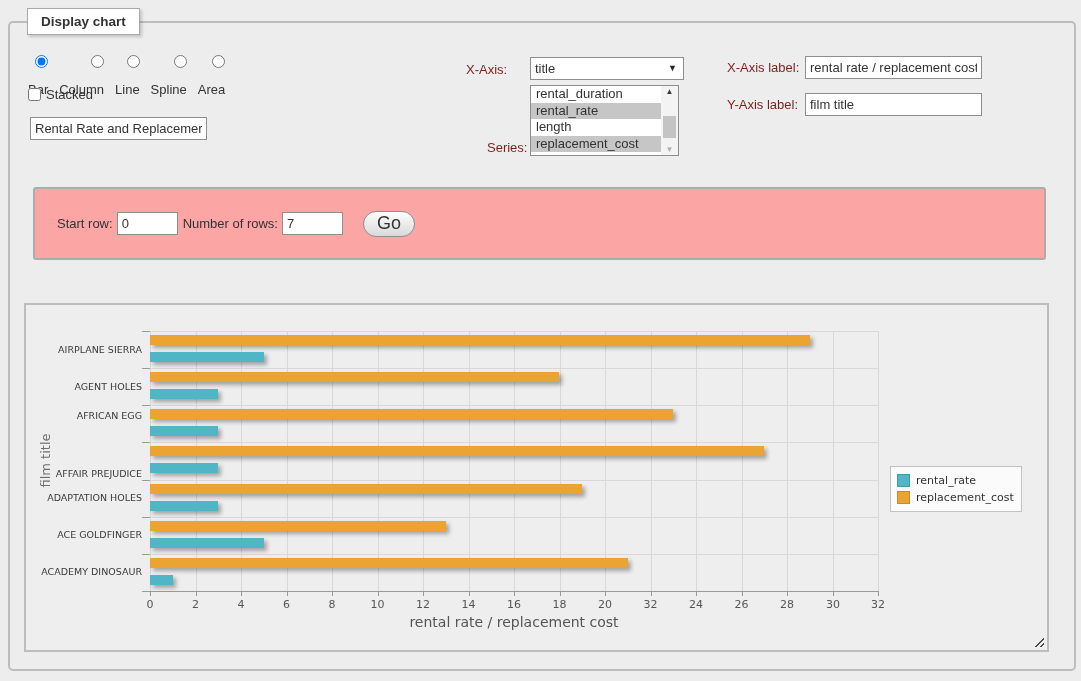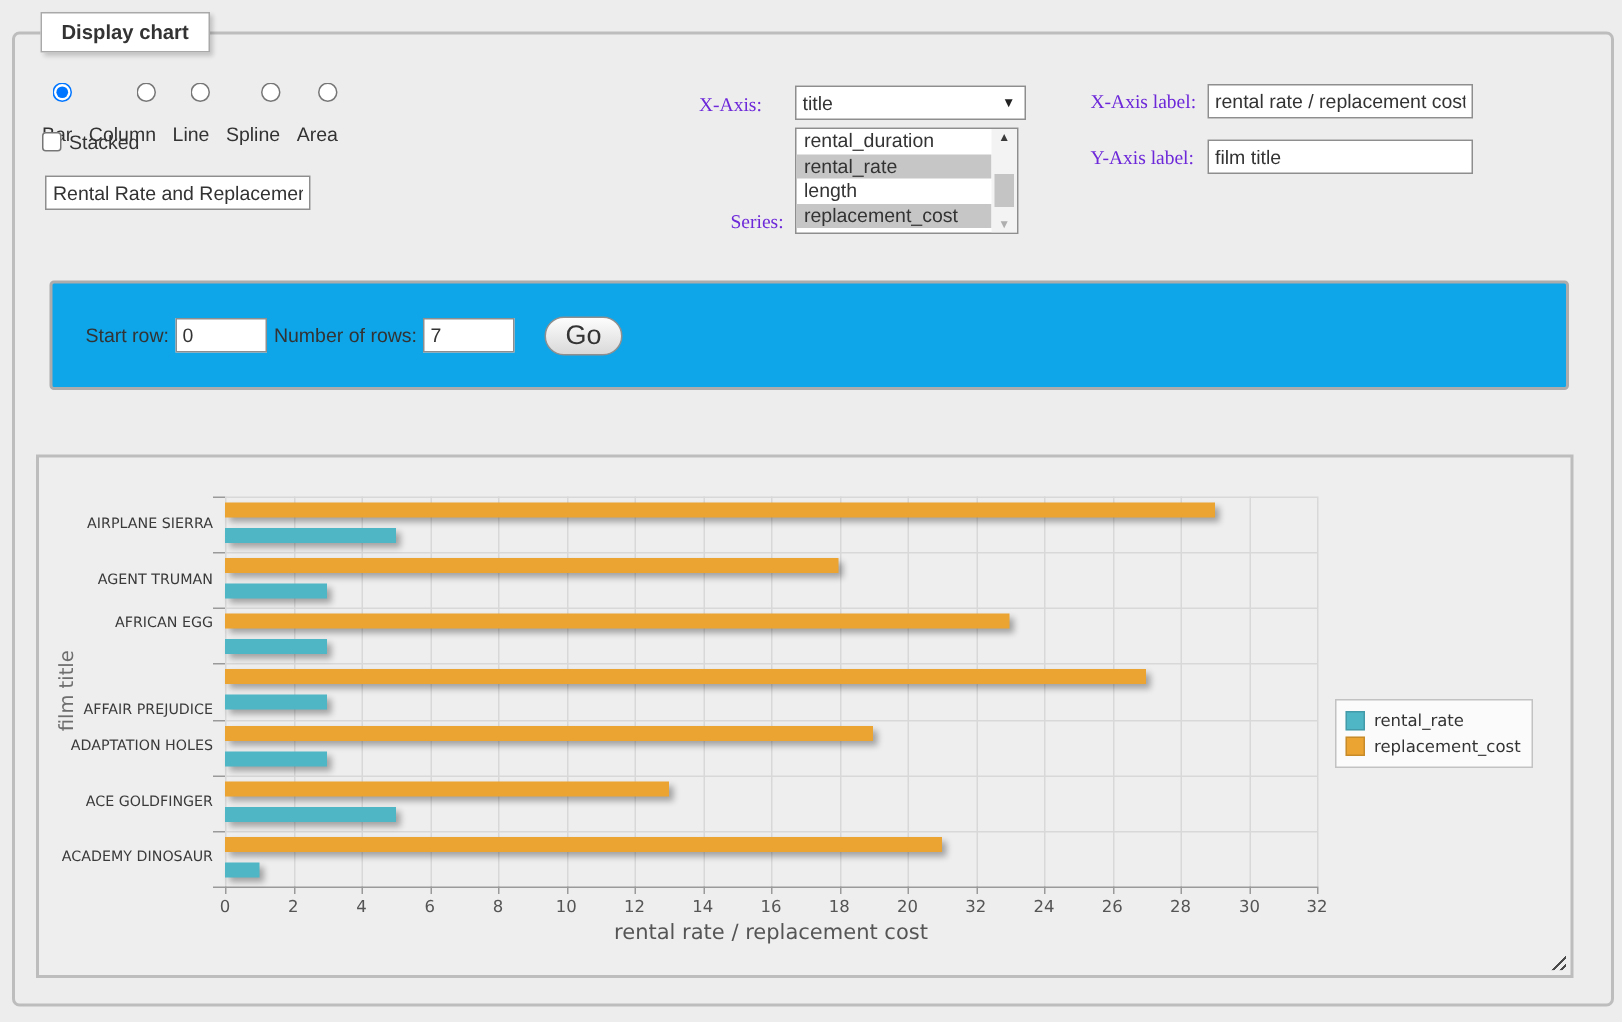--- a/index.html
+++ b/index.html
@@ -17,21 +17,21 @@
     box-shadow:2px 2px 3px rgba(0,0,0,0.18); z-index:5; }
 
   
   .radio-row { left:28px; top:55px; display:flex; align-items:center; gap:11px; }
   .radio-row label { display:flex; align-items:flex-end; gap:14px; cursor:default;flex-direction:column; }
   .check-row { left:28px; top:87px; display:flex; align-items:center; gap:5px; }
   input[type=text] { border:1px solid #8E8E8E; background:#fff; color:#333;
     font-family:"Liberation Sans", sans-serif; font-size:13px; padding:2px 4px; }
   .title-input { left:30px; top:117px; width:177px; height:23px; }
 
-  .lbl { position:absolute; color:#6d28d9;font-family:Liberation Serif, serif; }
+  .lbl { position:absolute; color:#7f1d1d; }
   .xaxis-lbl { left:466px; top:62px; }
   .series-lbl { left:487px; top:140px; }
   .xlabel-lbl { left:727px; top:60px; }
   .ylabel-lbl { left:727px; top:97px; }
 
   .sel-wrap { left:530px; top:57px; width:154px; height:23px; }
   .sel-wrap select { width:100%; height:100%; border:1px solid #8E8E8E; background:#fff;
     font-family:"Liberation Sans", sans-serif; font-size:13px; color:#333;
     appearance:none; -webkit-appearance:none; padding:0 4px; }
   .sel-arrow { position:absolute; right:7px; top:6px; font-size:9px; color:#222; pointer-events:none; }
@@ -45,21 +45,21 @@
   .sb-up { position:absolute; top:1px; left:0; width:17px; text-align:center;
     font-size:8px; color:#3A3A3A; }
   .sb-thumb { position:absolute; top:30px; left:2px; width:13px; height:22px; background:#C4C4C4; }
   .sb-down { position:absolute; bottom:1px; left:0; width:17px; text-align:center;
     font-size:8px; color:#AFAFAF; }
 
   .xlabel-input { left:805px; top:56px; width:177px; height:23px; }
   .ylabel-input { left:805px; top:93px; width:177px; height:23px; }
 
   
-  .rows-panel { left:33px; top:187px; width:1013px; height:73px; background:#0ea5e9;
+  .rows-panel { left:33px; top:187px; width:1013px; height:73px; background:#fca5a5;
     border:2px solid #ACACAC; border-radius:3px; display:flex; align-items:center;
     padding-left:22px; }
   .rows-panel .num-input { width:61px; height:23px; margin:0 5px 0 4px; }
   .go-btn { margin-left:15px; height:26px; padding:0 13px; border:1px solid #8F8F8F;
     border-radius:13px; background:linear-gradient(#FDFDFD,#D9D9D9);
     font-family:"Liberation Sans", sans-serif; font-size:18px; color:#333; }
 
   
   .chart-panel { left:24px; top:303px; width:1025px; height:349px; background:#EEEEEE;
     border:2px solid #BDBDBD; }
@@ -226,21 +226,21 @@
         <div class="axisline" style="left: 116px; top: 211.714px; width: 8px; height: 1px;"></div>
         <div class="gridh" style="left: 124px; top: 248.857px; width: 728px; height: 1px;"></div>
         <div class="axisline" style="left: 116px; top: 248.857px; width: 8px; height: 1px;"></div>
         <div class="axisline" style="left: 124px; top: 286px; width: 728px; height: 1px;"></div>
         <div class="axisline" style="left: 116px; top: 286px; width: 8px; height: 1px;"></div>
         <div class="bar" style="left: 124px; top: 30px; width: 659.522px; height: 10px; background: rgb(235, 164, 50);"></div>
         <div class="bar" style="left: 124px; top: 47px; width: 113.523px; height: 10px; background: rgb(79, 182, 198);"></div>
         <div class="cat-lbl" style="top: 38.5714px;">AIRPLANE SIERRA</div>
         <div class="bar" style="left: 124px; top: 67.1429px; width: 409.272px; height: 10px; background: rgb(235, 164, 50);"></div>
         <div class="bar" style="left: 124px; top: 84.1429px; width: 68.0225px; height: 10px; background: rgb(79, 182, 198);"></div>
-        <div class="cat-lbl" style="top: 75.7143px;">AGENT TRUMAN</div>
+        <div class="cat-lbl" style="top: 75.7143px;">AGENT HOLES</div>
         <div class="bar" style="left: 124px; top: 104.286px; width: 523.022px; height: 10px; background: rgb(235, 164, 50);"></div>
         <div class="bar" style="left: 124px; top: 121.286px; width: 68.0225px; height: 10px; background: rgb(79, 182, 198);"></div>
         <div class="cat-lbl" style="top: 105px;">AFRICAN EGG</div>
         <div class="bar" style="left: 124px; top: 141.429px; width: 614.022px; height: 10px; background: rgb(235, 164, 50);"></div>
         <div class="bar" style="left: 124px; top: 158.429px; width: 68.0225px; height: 10px; background: rgb(79, 182, 198);"></div>
         <div class="cat-lbl" style="top: 163px;">AFFAIR PREJUDICE</div>
         <div class="bar" style="left: 124px; top: 178.571px; width: 432.022px; height: 10px; background: rgb(235, 164, 50);"></div>
         <div class="bar" style="left: 124px; top: 195.571px; width: 68.0225px; height: 10px; background: rgb(79, 182, 198);"></div>
         <div class="cat-lbl" style="top: 187.143px;">ADAPTATION HOLES</div>
         <div class="bar" style="left: 124px; top: 215.714px; width: 295.522px; height: 10px; background: rgb(235, 164, 50);"></div>

